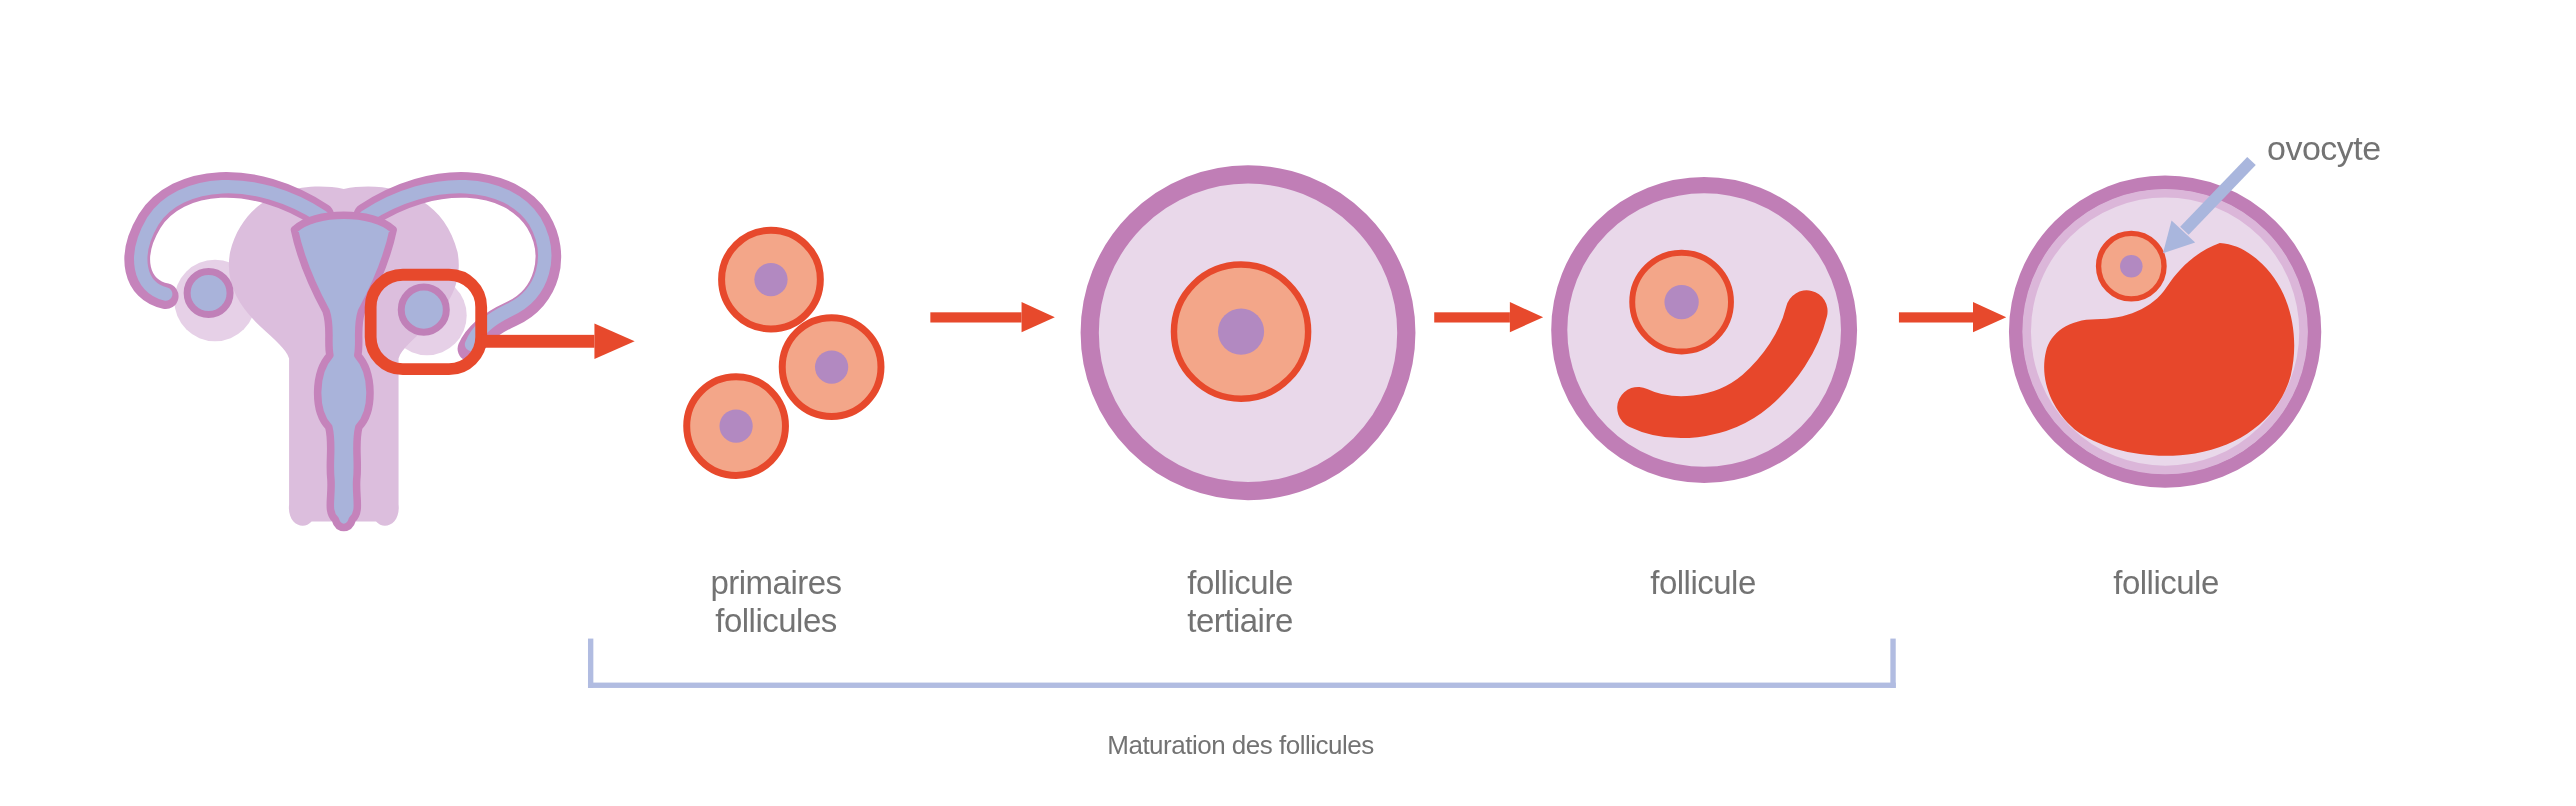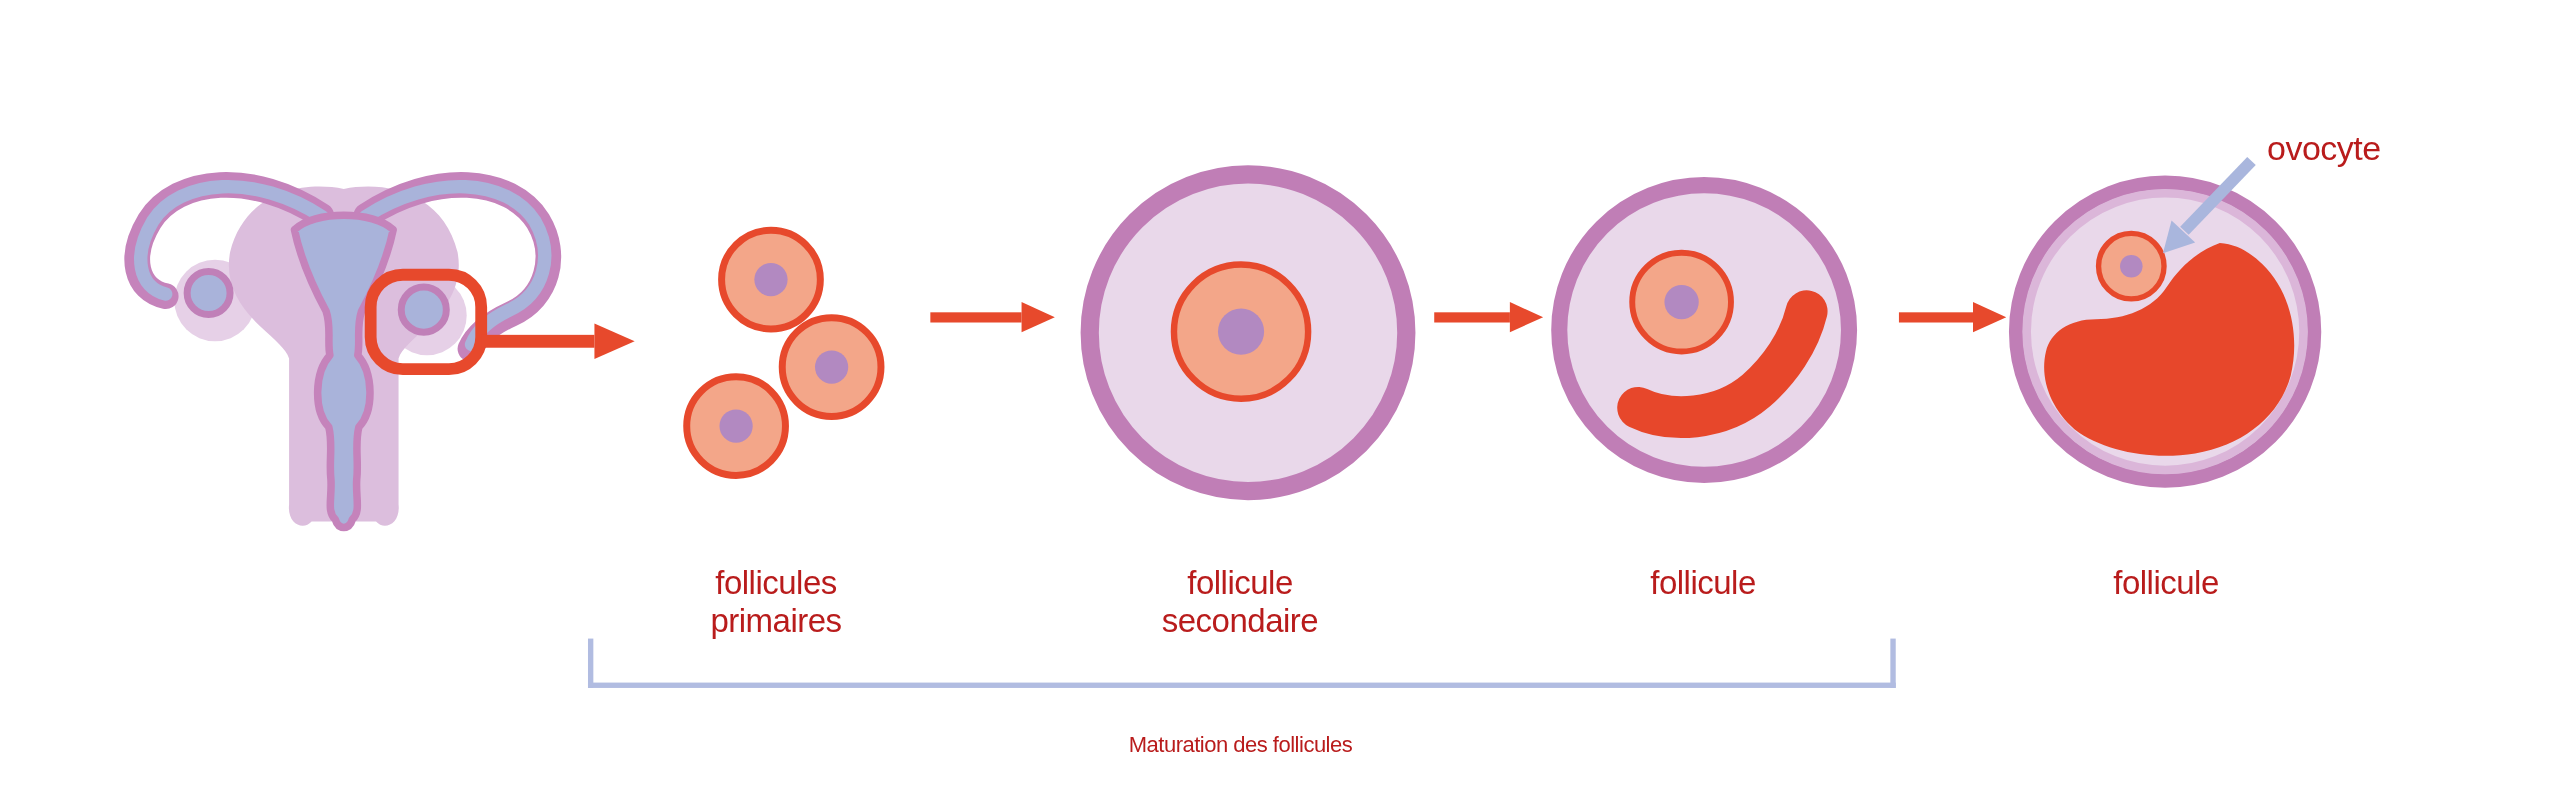--- a/index.html
+++ b/index.html
@@ -6,30 +6,30 @@
   .canvas{
     position:relative;
     width:2576px;height:806px;
     background:#ffffff;
     overflow:hidden;
     font-family:"Liberation Sans", sans-serif;
   }
   .layer{position:absolute;left:0;top:0;}
   .label{
     position:absolute;
-    color:#b91c1c;
+    color:#737373;
     text-align:center;
     font-size:33px;
     line-height:38px;
     letter-spacing:-0.5px;
     white-space:nowrap;
   }
   .label span{display:block;}
   .stage-label{width:344px;top:564px;}
-  .caption-label{font-size:22px;line-height:38px;}
+  .caption-label{font-size:26px;line-height:38px;}
   .ovocyte-label{font-size:34px;text-align:left;}
 </style>
 </head>
 <body>
 
 <div class="canvas">
 
   <svg class="layer" width="2576" height="806" viewBox="0 0 4799 1502" xmlns="http://www.w3.org/2000/svg">
 
     <g>
@@ -146,27 +146,27 @@
     </g>
 
     <g>
       <rect x="1095" y="1190" width="10" height="92" fill="#b1bce1"></rect>
       <rect x="1095" y="1272" width="2437" height="10" fill="#b1bce1"></rect>
       <rect x="3522" y="1190" width="10" height="92" fill="#b1bce1"></rect>
     </g>
   </svg>
 
   <div class="label stage-label" style="left:604px;">
+    <span>primaires</span>
     <span>follicules</span>
-    <span>primaires</span>
   </div>
 
   <div class="label stage-label" style="left:1068px;">
     <span>follicule</span>
-    <span>secondaire</span>
+    <span>tertiaire</span>
   </div>
 
   <div class="label stage-label" style="left:1531px;">
     <span>follicule</span>
   </div>
 
   <div class="label stage-label" style="left:1994px;">
     <span>follicule</span>
   </div>
 

